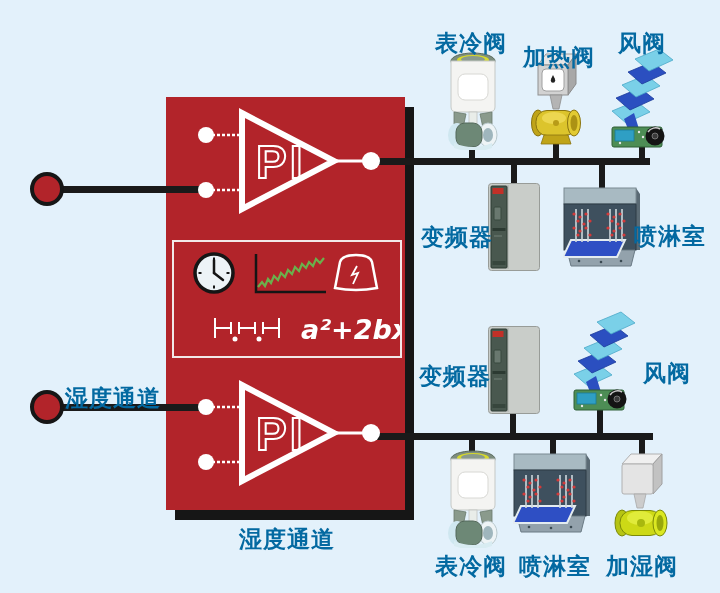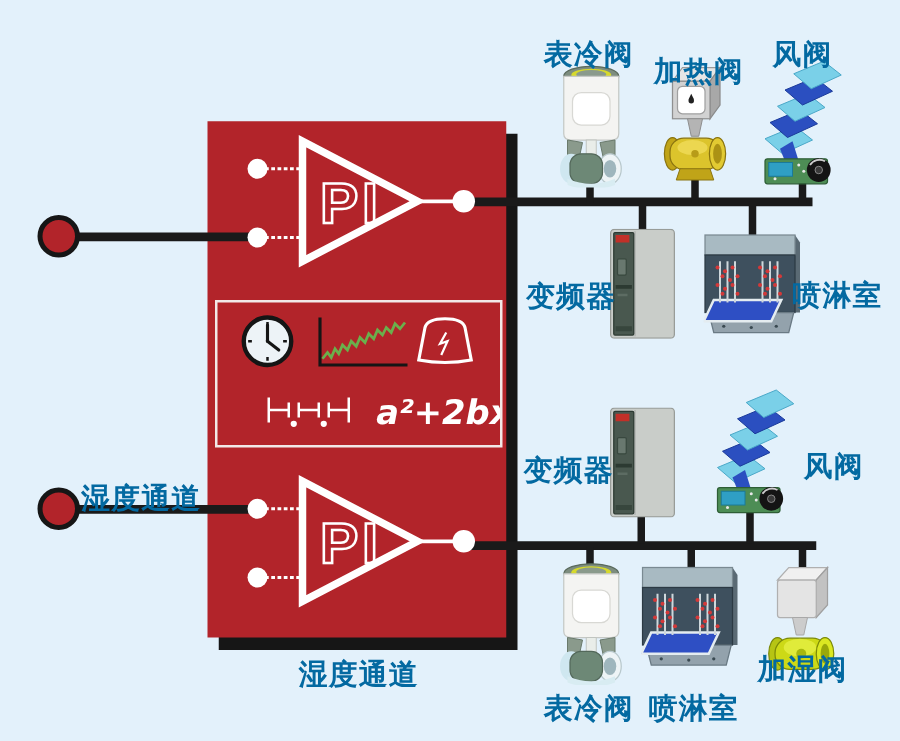--- a/index.html
+++ b/index.html
@@ -263,15 +263,15 @@
   <div class="lbl" style="left:471px;top:28px;">表冷阀</div>
   <div class="lbl" style="left:559px;top:42px;">加热阀</div>
   <div class="lbl" style="left:642px;top:28px;">风阀</div>
   <div class="lbl" style="left:457px;top:222px;">变频器</div>
   <div class="lbl" style="left:670px;top:221px;">喷淋室</div>
 
   <div class="lbl" style="left:455px;top:361px;">变频器</div>
   <div class="lbl" style="left:667px;top:358px;">风阀</div>
   <div class="lbl" style="left:471px;top:551px;">表冷阀</div>
   <div class="lbl" style="left:555px;top:551px;">喷淋室</div>
-  <div class="lbl" style="left:642px;top:520px;">加湿阀</div>
+  <div class="lbl" style="left:642px;top:551px;">加湿阀</div>
 
 </div>
 
 </body></html>

